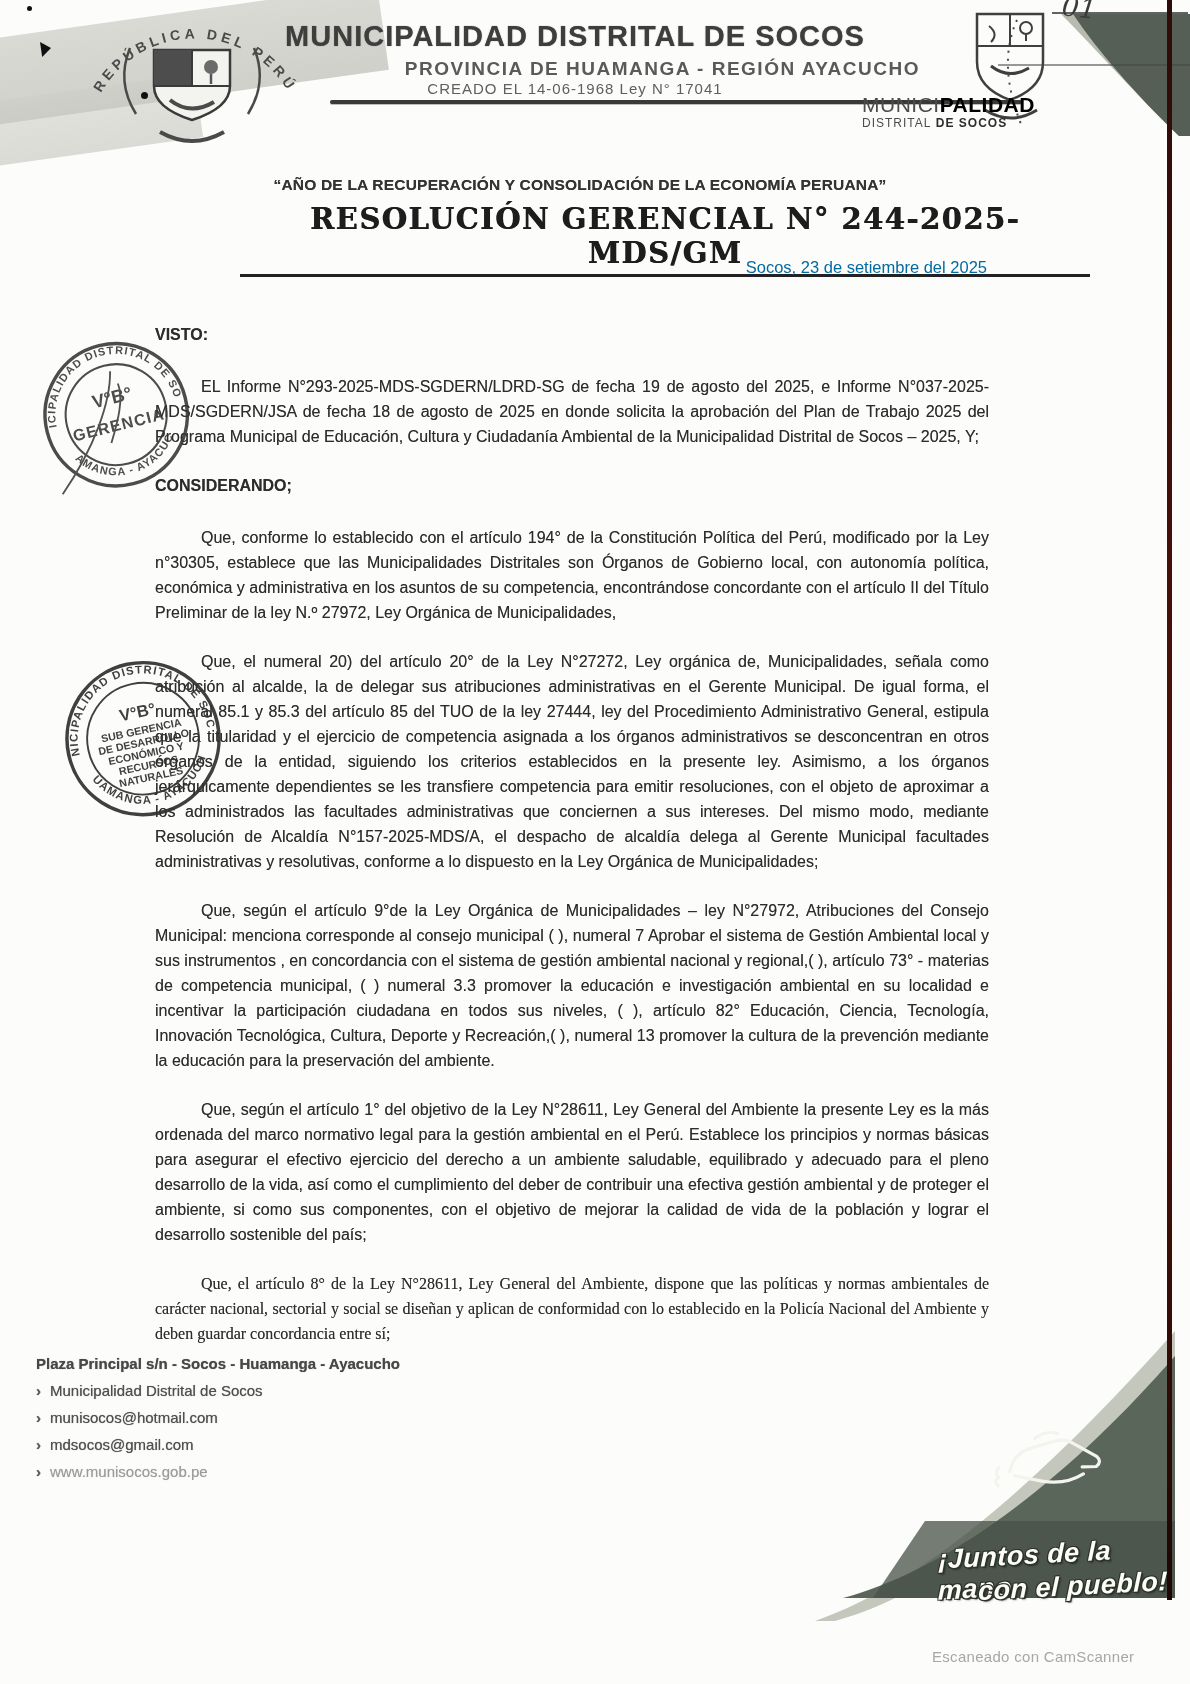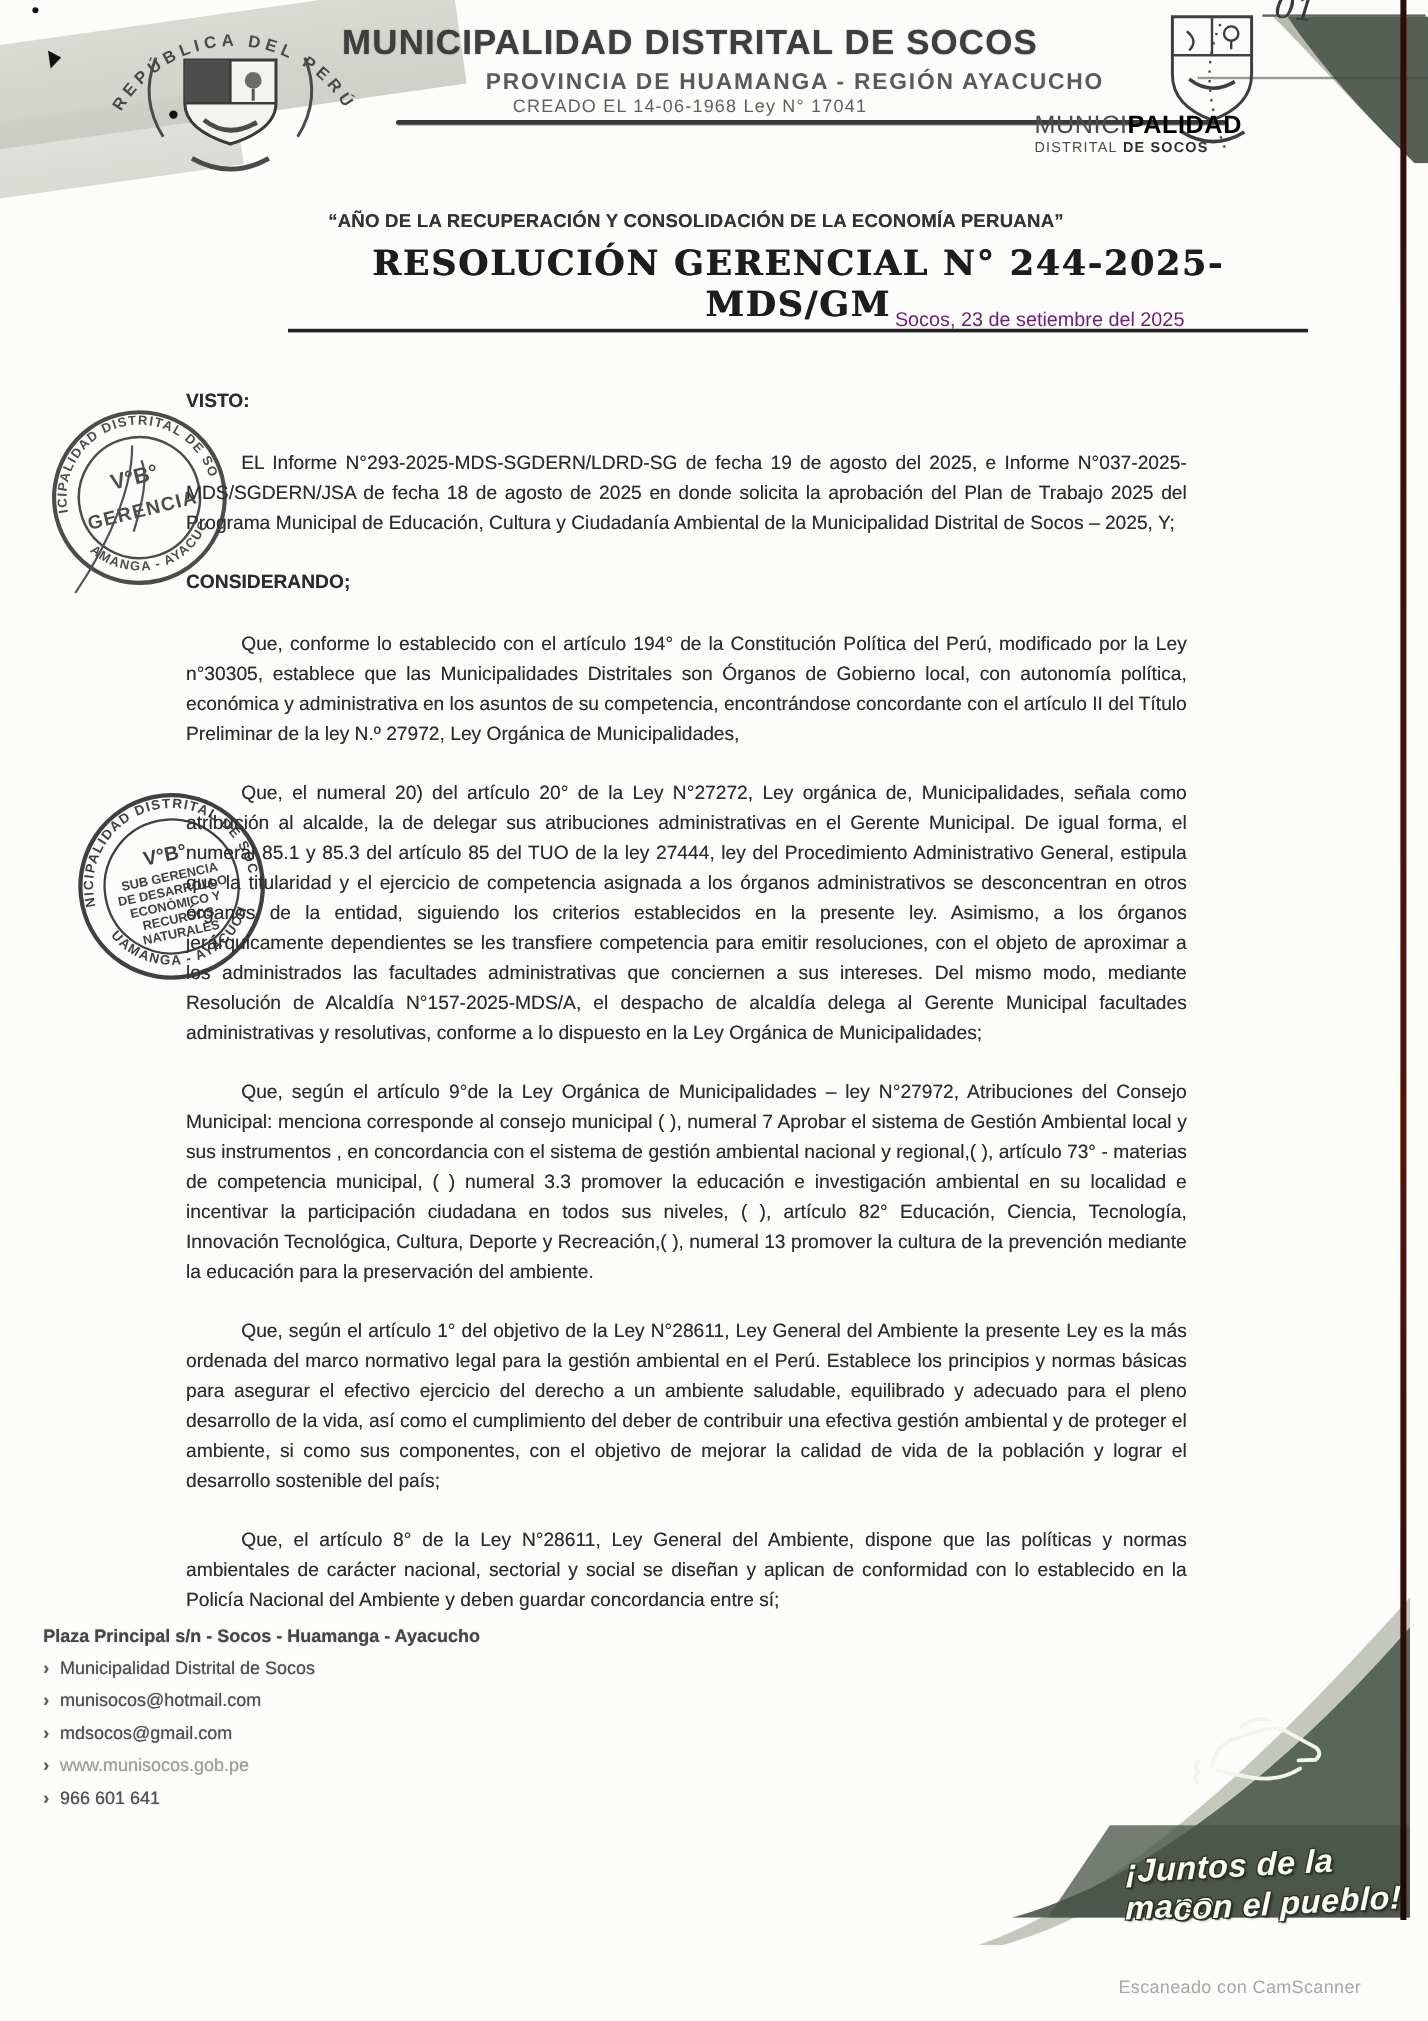--- a/index.html
+++ b/index.html
@@ -40,28 +40,28 @@
   
   .year-quote{position:absolute;left:200px;top:176px;width:760px;text-align:center;
     font-size:15.5px;color:#333;letter-spacing:.2px;font-weight:bold;z-index:2;
     text-shadow:0 0 .5px rgba(40,40,40,.7);}
   .res-title-wrap{position:absolute;left:240px;top:202px;width:850px;text-align:center;z-index:2;}
   .res-title{display:inline-block;font-family:"DejaVu Serif",serif;font-weight:bold;
     font-size:29px;letter-spacing:1.5px;color:#1d1d1d;
     border-bottom:3px solid #222;padding:0 10px 4px 10px;
     text-shadow:.6px 0 0 #1d1d1d;}
   .dateline{position:absolute;left:155px;top:258px;width:832px;text-align:right;
-    font-size:16.5px;color:#701a75;z-index:2;}
+    font-size:16.5px;color:#0369a1;z-index:2;}
   
   .body-col{position:absolute;left:155px;top:322px;width:834px;z-index:2;
     font-size:16px;line-height:25px;text-align:justify;color:#2c2c2c;
     text-shadow:0 0 .4px rgba(45,45,45,.55);}
   .body-col .label{font-weight:bold;margin:0 0 27px 0;text-align:left;}
   .body-col p{margin:0 0 24px 0;text-indent:46px;}
-  .body-col p:last-child{margin-bottom:0;}
+  .body-col p:last-child{margin-bottom:0;font-family:Liberation Serif, serif;}
   
   .stamp{position:absolute;z-index:4;opacity:.88;}
   .stamp1{left:22px;top:332px;transform:rotate(-14deg);}
   .stamp2{left:46px;top:646px;transform:rotate(-12deg);opacity:.92;}
   
   .contacts{position:absolute;left:36px;top:1350px;z-index:2;font-size:15px;line-height:27px;color:#4f4f4f;}
   .contact-line{white-space:nowrap;text-shadow:0 0 .8px rgba(90,90,90,.8);}
   .contact-line .bullet{display:inline-block;width:14px;color:#5a5a5a;font-weight:bold;}
   .contact-line.first{font-weight:bold;color:#474747;}
   .contact-line .fade{opacity:.55;}
@@ -186,21 +186,20 @@
     <text x="80" y="104" text-anchor="middle" font-size="9" font-weight="bold" fill="#313131">RECURSOS</text>
     <text x="80" y="114" text-anchor="middle" font-size="9" font-weight="bold" fill="#313131">NATURALES</text>
   </svg>
 
   <div class="contacts">
     <div class="contact-line first"><span>Plaza Principal s/n - Socos - Huamanga - Ayacucho</span></div>
     <div class="contact-line"><span class="bullet">›</span><span>Municipalidad Distrital de Socos</span></div>
     <div class="contact-line"><span class="bullet">›</span><span>munisocos@hotmail.com</span></div>
     <div class="contact-line"><span class="bullet">›</span><span>mdsocos@gmail.com</span></div>
     <div class="contact-line"><span class="bullet">›</span><span class="fade">www.munisocos.gob.pe</span></div>
-    <div class="contact-line"><span class="bullet">›</span><span>966 601 641</span></div>
   </div>
 
   <svg class="banner" width="360" height="345" viewBox="0 0 360 345">
     <path d="M 0,345 C 115,305 235,195 360,55 L 360,100 C 245,215 130,315 20,345 Z" fill="#c4c7bc"></path>
     <path d="M 28,322 C 140,292 260,195 360,80 L 360,322 Z" fill="#5b665b"></path>
     <path d="M 110,245 L 360,245 L 360,322 L 58,322 Z" fill="#475147" opacity=".75"></path>
     <g transform="translate(190,168) rotate(-10)" stroke="#f4f4ee" stroke-width="3.2" fill="none" stroke-linecap="round">
       <path d="M 0,28 Q 6,12 22,9 L 46,6 Q 60,4 68,12 L 88,28 Q 93,34 86,38 L 72,36"></path>
       <path d="M 4,33 L 30,43 Q 52,51 72,43"></path>
       <path d="M -10,22 Q -16,26 -12,32 Q -18,34 -14,40"></path>

